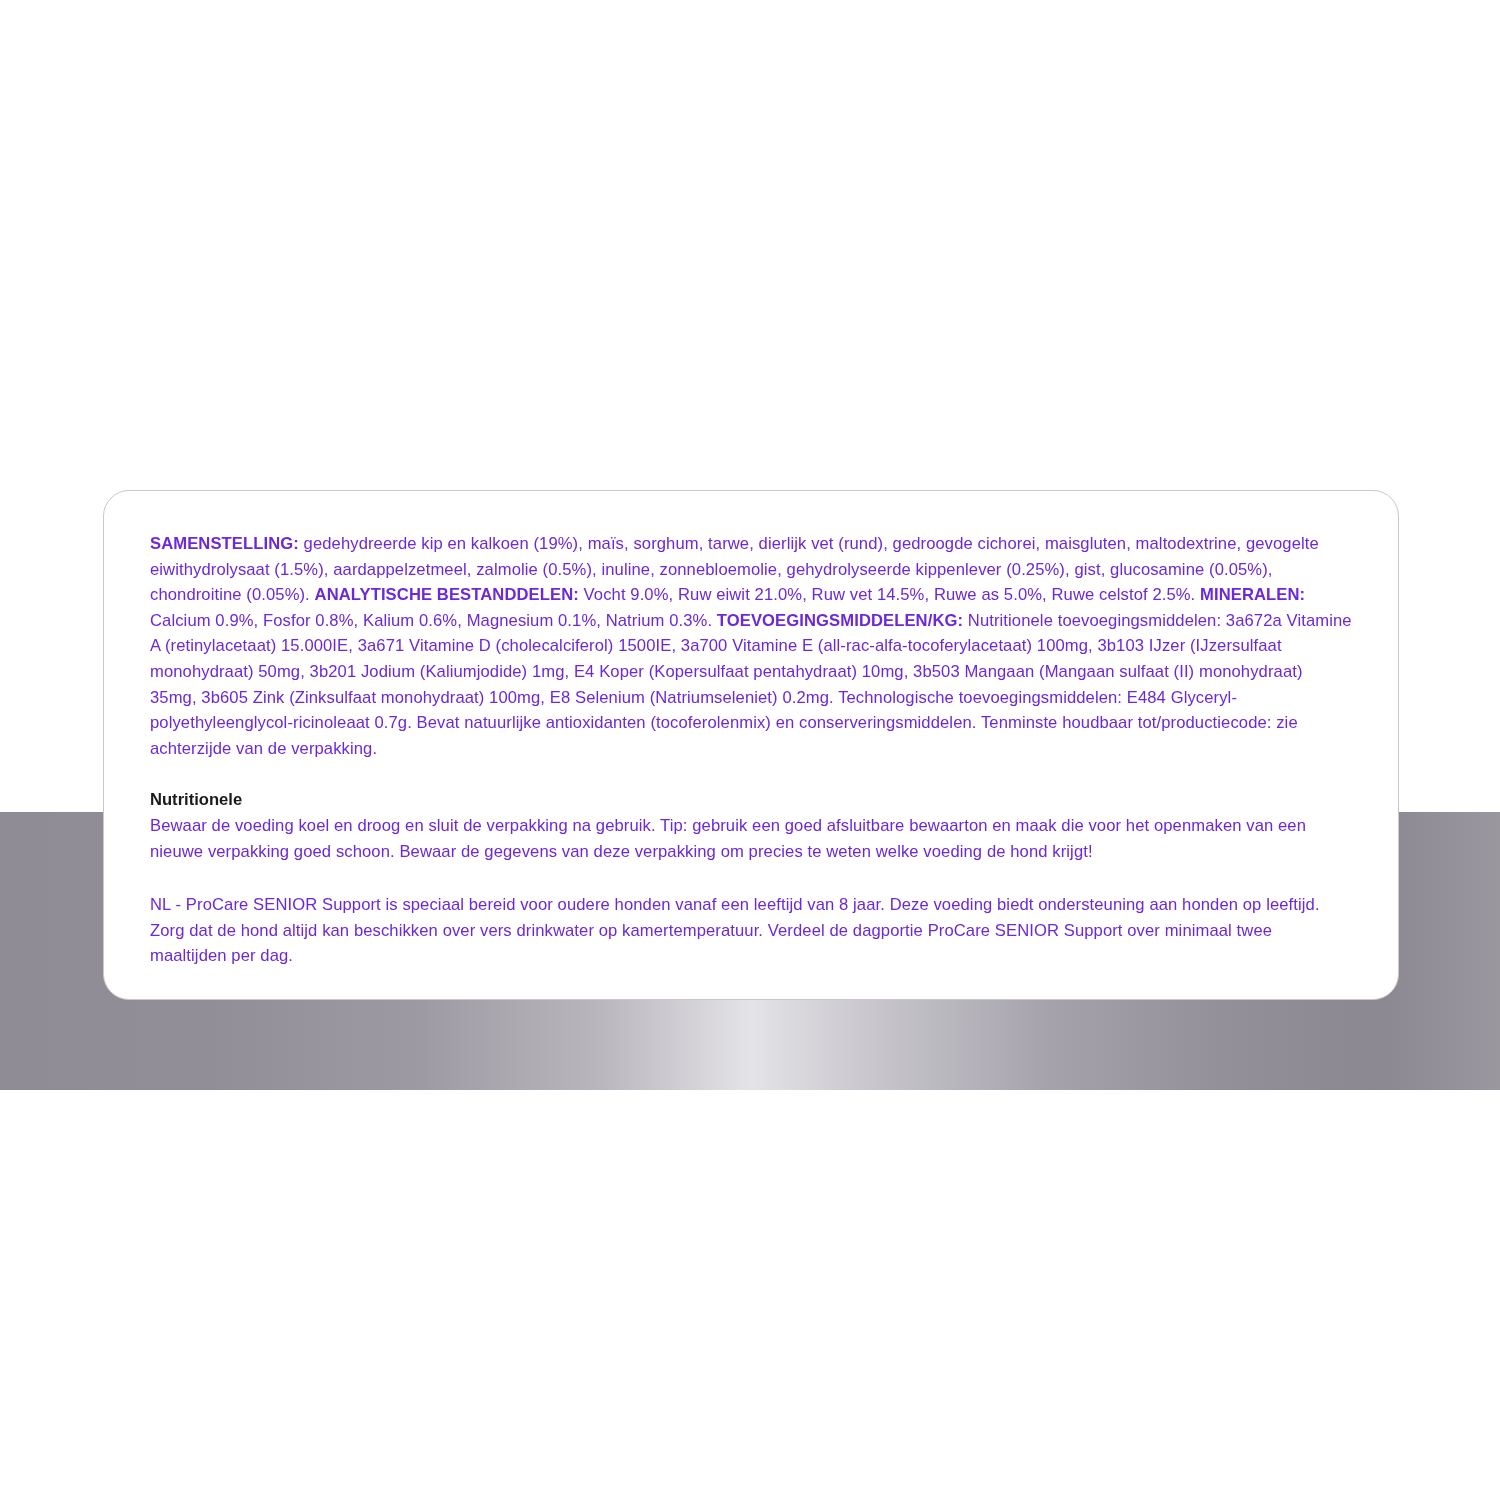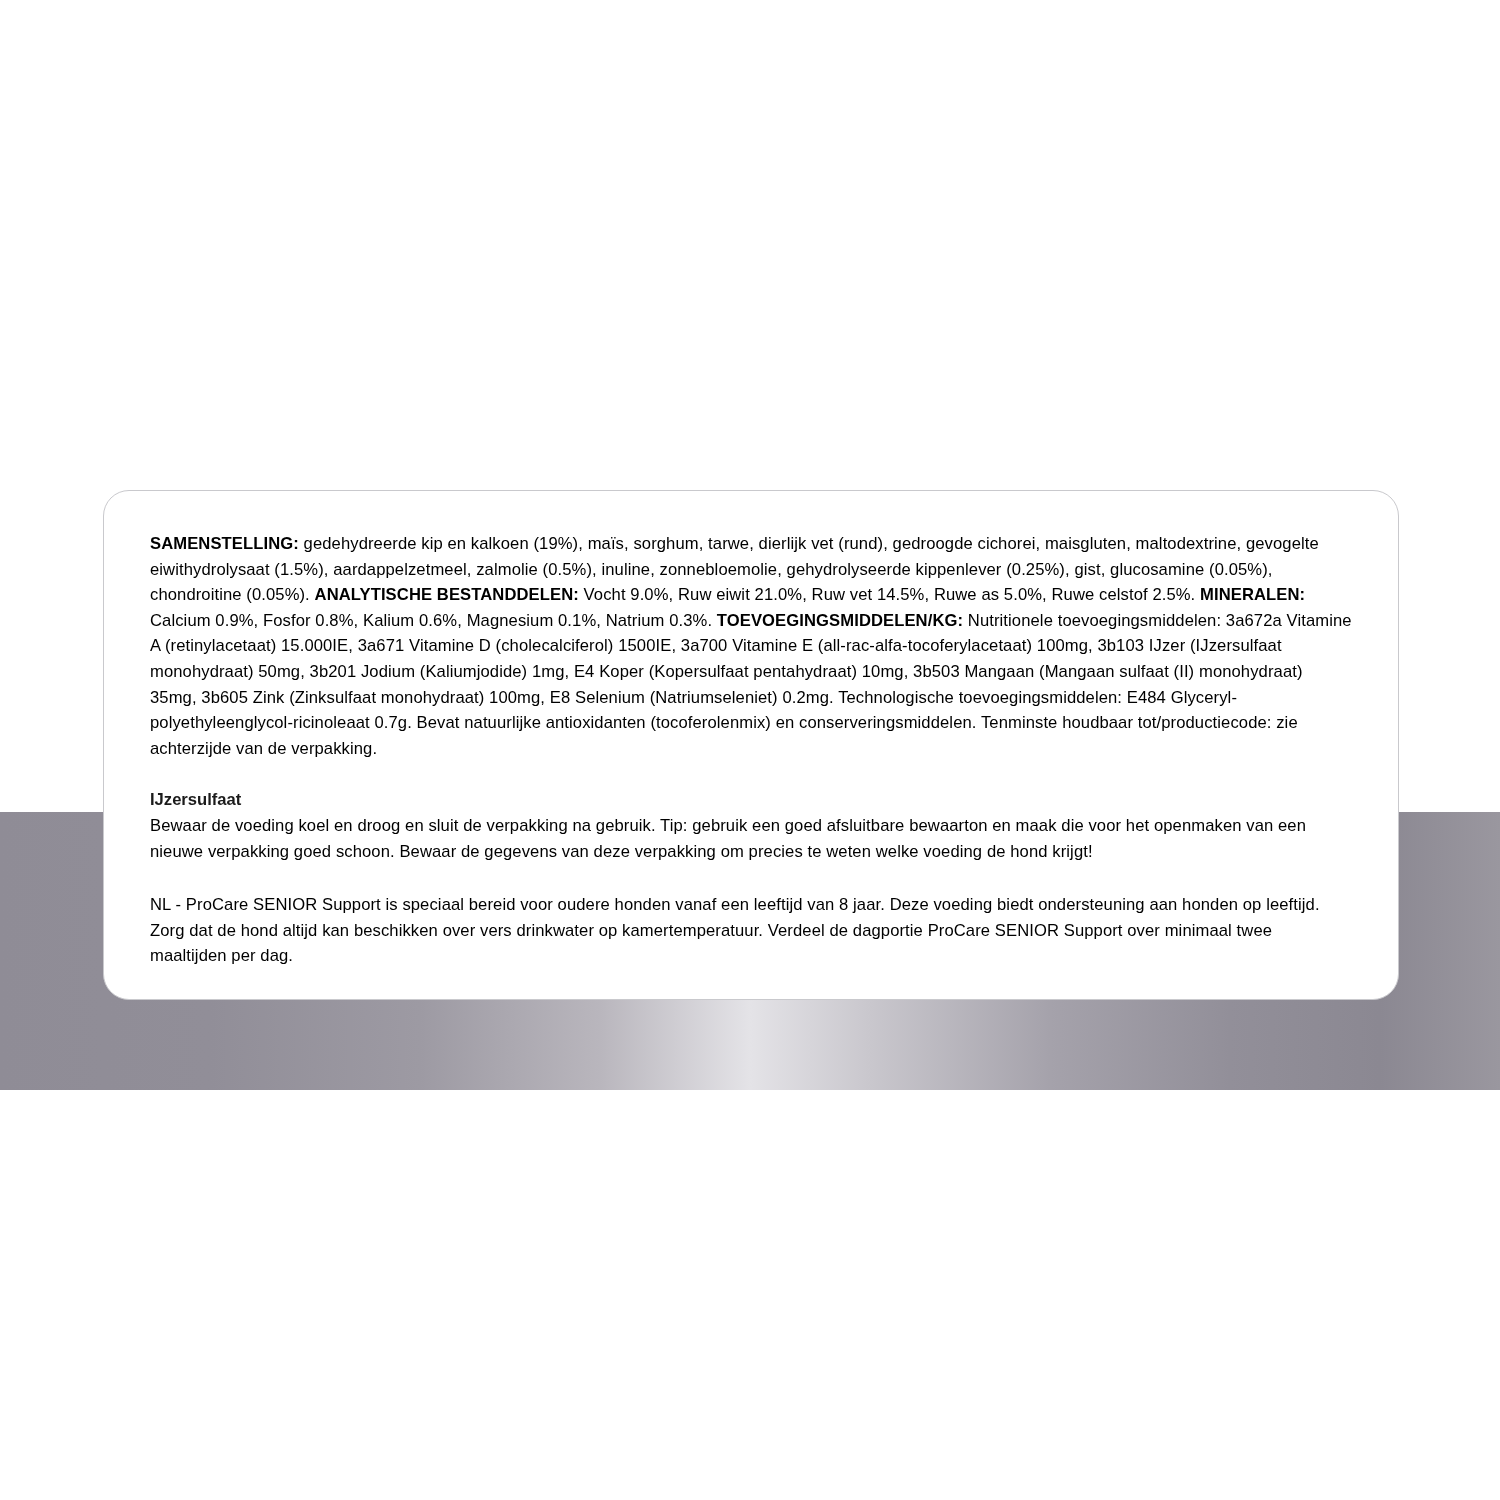--- a/index.html
+++ b/index.html
@@ -45,21 +45,21 @@
     background: #ffffff;
     border: 1px solid #c9c9cd;
     border-radius: 26px;
     box-sizing: border-box;
     padding: 40px 46px 30px 46px;
   }
 
   .para {
     font-size: 16.6px;
     line-height: 25.6px;
-    color: #000000;
+    color: #6d28d9;
     letter-spacing: 0.1px;
     text-align: left;
     margin: 0;
   }
   .para b, .bold {
     font-weight: bold;
   }
   .section-heading {
     font-size: 16.6px;
     line-height: 25.6px;
@@ -80,21 +80,21 @@
 </head>
 <body>
 
 <div id="packaging-band"></div>
 
 <div id="label-card">
 
   <p class="para"><span class="bold">SAMENSTELLING:</span><span> gedehydreerde kip en kalkoen (19%), maïs, sorghum, tarwe, dierlijk vet (rund), gedroogde cichorei, maisgluten, maltodextrine, gevogelte eiwithydrolysaat (1.5%), aardappelzetmeel, zalmolie (0.5%), inuline, zonnebloemolie, gehydrolyseerde kippenlever (0.25%), gist, glucosamine (0.05%), chondroitine (0.05%). </span><span class="bold">ANALYTISCHE BESTANDDELEN:</span><span> Vocht 9.0%, Ruw eiwit 21.0%, Ruw vet 14.5%, Ruwe as 5.0%, Ruwe celstof 2.5%. </span><span class="bold">MINERALEN:</span><span> Calcium 0.9%, Fosfor 0.8%, Kalium 0.6%, Magnesium 0.1%, Natrium 0.3%. </span><span class="bold">TOEVOEGINGSMIDDELEN/KG:</span><span> Nutritionele toevoegingsmiddelen: 3a672a Vitamine A (retinylacetaat) 15.000IE, 3a671 Vitamine D (cholecalciferol) 1500IE, 3a700 Vitamine E (all-rac-alfa-tocoferylacetaat) 100mg, 3b103 IJzer (IJzersulfaat monohydraat) 50mg, 3b201 Jodium (Kaliumjodide) 1mg, E4 Koper (Kopersulfaat pentahydraat) 10mg, 3b503 Mangaan (Mangaan sulfaat (II) monohydraat) 35mg, 3b605 Zink (Zinksulfaat monohydraat) 100mg, E8 Selenium (Natriumseleniet) 0.2mg. Technologische toevoegingsmiddelen: E484 Glyceryl-polyethyleenglycol-ricinoleaat 0.7g. Bevat natuurlijke antioxidanten (tocoferolenmix) en conserveringsmiddelen. Tenminste houdbaar tot/productiecode: zie achterzijde van de verpakking.</span></p>
 
   <div id="storage-block">
-    <p class="section-heading">IJzersulfaat</p>
+    <p class="section-heading">Nutritionele</p>
     <p class="para">Bewaar de voeding koel en droog en sluit de verpakking na gebruik. Tip: gebruik een goed afsluitbare bewaarton en maak die voor het openmaken van een nieuwe verpakking goed schoon. Bewaar de gegevens van deze verpakking om precies te weten welke voeding de hond krijgt!</p>
   </div>
 
   <div id="nl-block">
     <p class="para"><span class="lang-code">NL</span><span> - ProCare SENIOR Support is speciaal bereid voor oudere honden vanaf een leeftijd van 8 jaar. Deze voeding biedt ondersteuning aan honden op leeftijd. Zorg dat de hond altijd kan beschikken over vers drinkwater op kamertemperatuur. Verdeel de dagportie ProCare SENIOR Support over minimaal twee maaltijden per dag.</span></p>
   </div>
 
 </div>
 
 </body></html>

